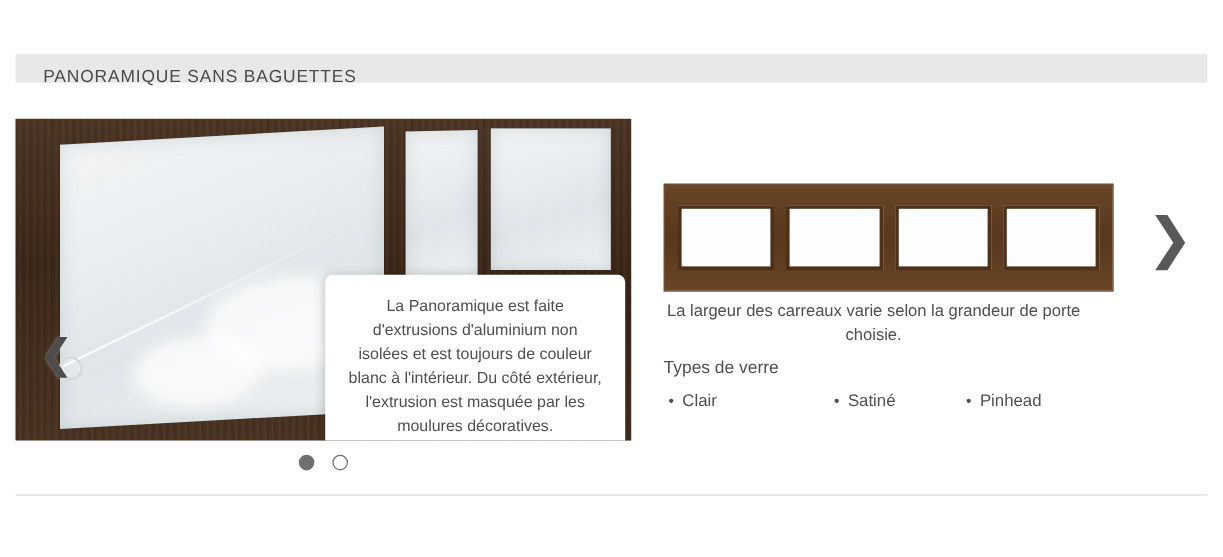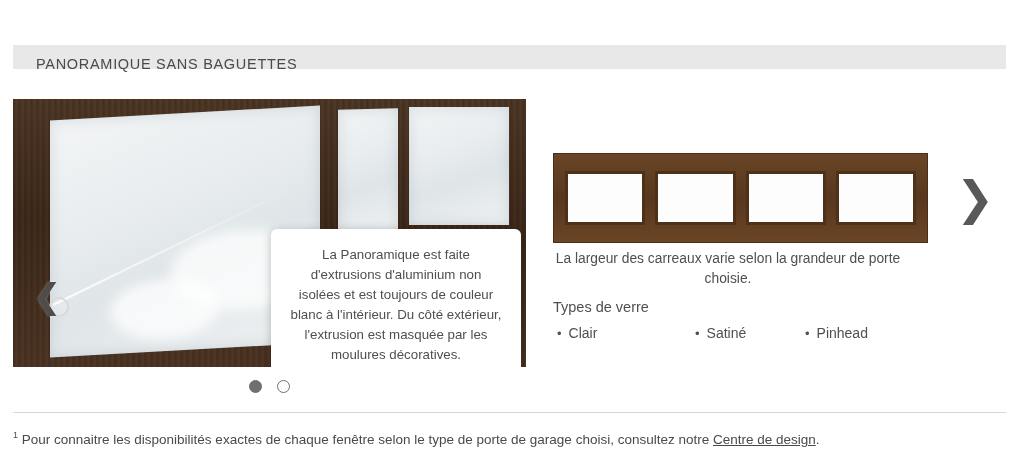--- a/index.html
+++ b/index.html
@@ -356,17 +356,14 @@
           <span class="bullet">•</span><span>Pinhead</span>
         </div>
       </div>
     </div>
   </div>
 
   <div class="arrow-next">❯</div>
 
   <div class="divider"></div>
 
-  <div class="footnote">
-    <sup>1</sup><span> Pour connaitre les disponibilités exactes de chaque fenêtre selon le type de porte de garage choisi, consultez notre </span><a href="#">Centre de design</a><span>.</span>
-  </div>
 
 </div>
 
 </body></html>

